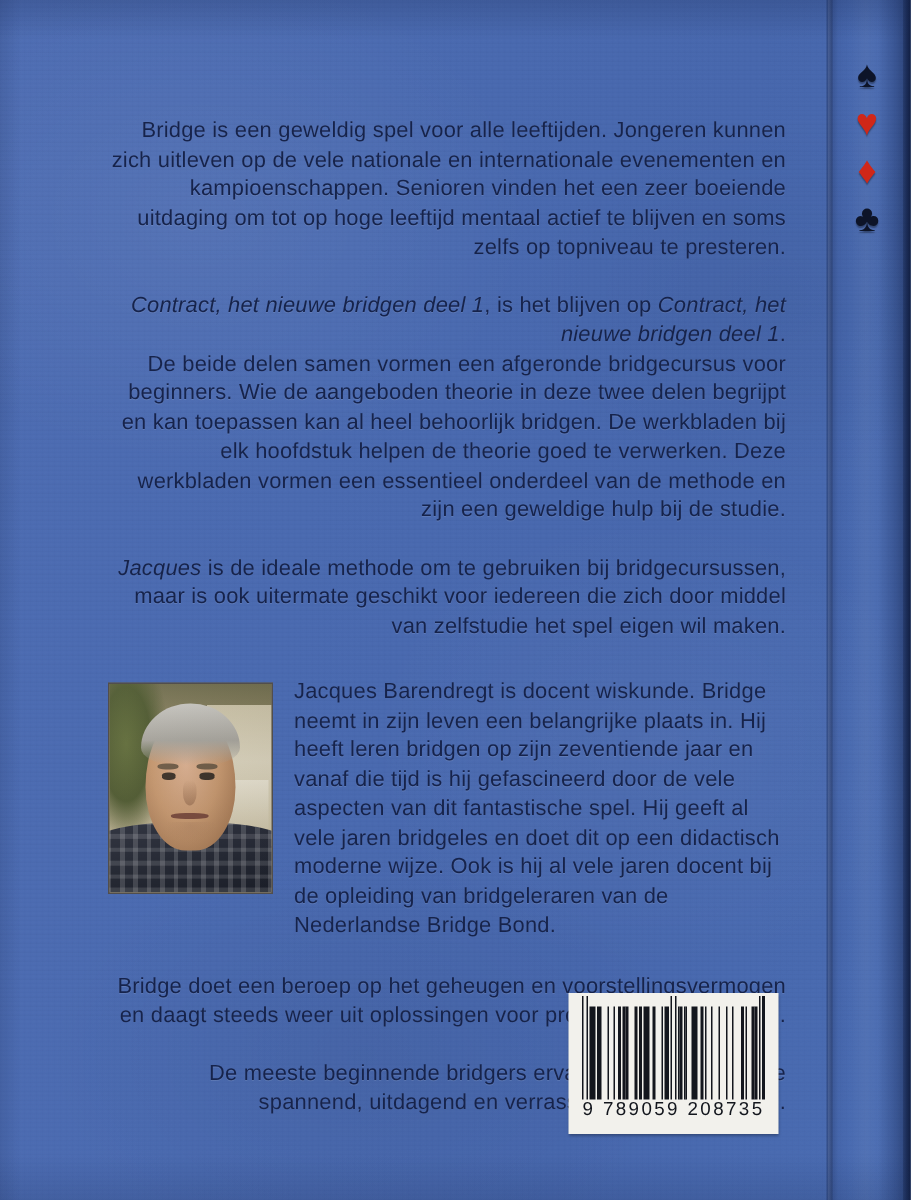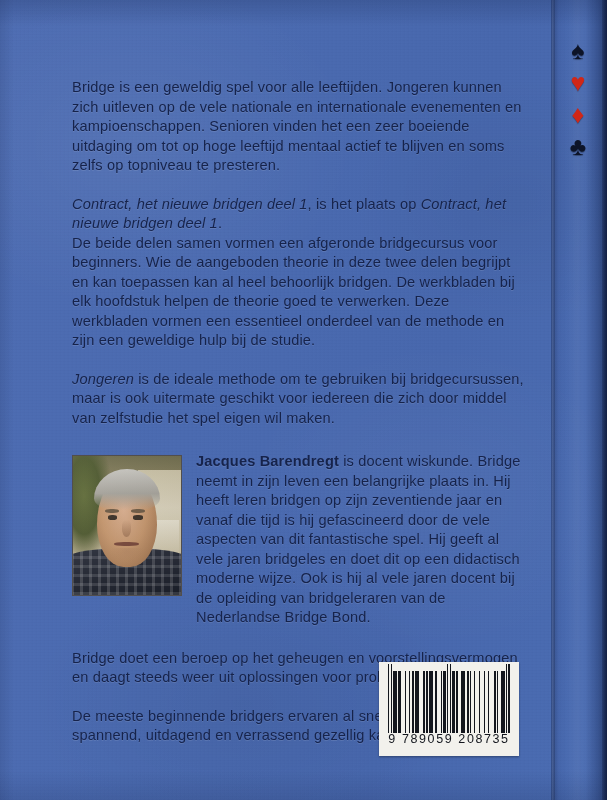--- a/index.html
+++ b/index.html
@@ -117,24 +117,24 @@
     z-index: 4;
   }
   p.body, .bio p {
     margin: 0;
     color: #16234b;
     font-size: 14.6px;
     line-height: 19.5px;
     letter-spacing: 0.01em;
     text-shadow: 0 0.5px 0 rgba(255,255,255,0.10);
   }
-  p.body { margin-bottom: 19px; }
+  p.body { margin-bottom: 19px; text-align: right; }
   p.body.tight { margin-bottom: 0; }
   .it { font-style: italic; }
-  .bold { font-weight: bold; }
+  .bold { font-weight: normal; }
 
   
   .author-block {
     position: relative;
     margin-top: 24px;
     min-height: 146px;
   }
   .photo {
     position: absolute;
     left: 0;
@@ -281,24 +281,24 @@
     <div class="suit red">♦</div>
     <div class="suit black">♣</div>
   </div>
 
   <div class="bg-vignette"></div>
 
   <div class="content">
 
     <p class="body">Bridge is een geweldig spel voor alle leeftijden. Jongeren kunnen zich uitleven op de vele nationale en internationale evenementen en kampioenschappen. Senioren vinden het een zeer boeiende uitdaging om tot op hoge leeftijd mentaal actief te blijven en soms zelfs op topniveau te presteren.</p>
 
-    <p class="body tight"><span class="it">Contract, het nieuwe bridgen deel 1</span><span>, is het plaats op </span><span class="it">Contract, het nieuwe bridgen deel 1</span><span>.</span></p>
+    <p class="body tight"><span class="it">Contract, het nieuwe bridgen deel 1</span><span>, is het blijven op </span><span class="it">Contract, het nieuwe bridgen deel 1</span><span>.</span></p>
     <p class="body">De beide delen samen vormen een afgeronde bridgecursus voor beginners. Wie de aangeboden theorie in deze twee delen begrijpt en kan toepassen kan al heel behoorlijk bridgen. De werkbladen bij elk hoofdstuk helpen de theorie goed te verwerken. Deze werkbladen vormen een essentieel onderdeel van de methode en zijn een geweldige hulp bij de studie.</p>
 
-    <p class="body"><span class="it">Jongeren</span><span> is de ideale methode om te gebruiken bij bridgecursussen, maar is ook uitermate geschikt voor iedereen die zich door middel van zelfstudie het spel eigen wil maken.</span></p>
+    <p class="body"><span class="it">Jacques</span><span> is de ideale methode om te gebruiken bij bridgecursussen, maar is ook uitermate geschikt voor iedereen die zich door middel van zelfstudie het spel eigen wil maken.</span></p>
 
     <div class="author-block">
       <div class="photo">
         <div class="photo-inner">
           <div class="ph-bg"></div>
           <div class="ph-foliage"></div>
           <div class="ph-wall"></div>
           <div class="ph-wall2"></div>
           <div class="ph-shirt"></div>
           <div class="ph-neck"></div>

